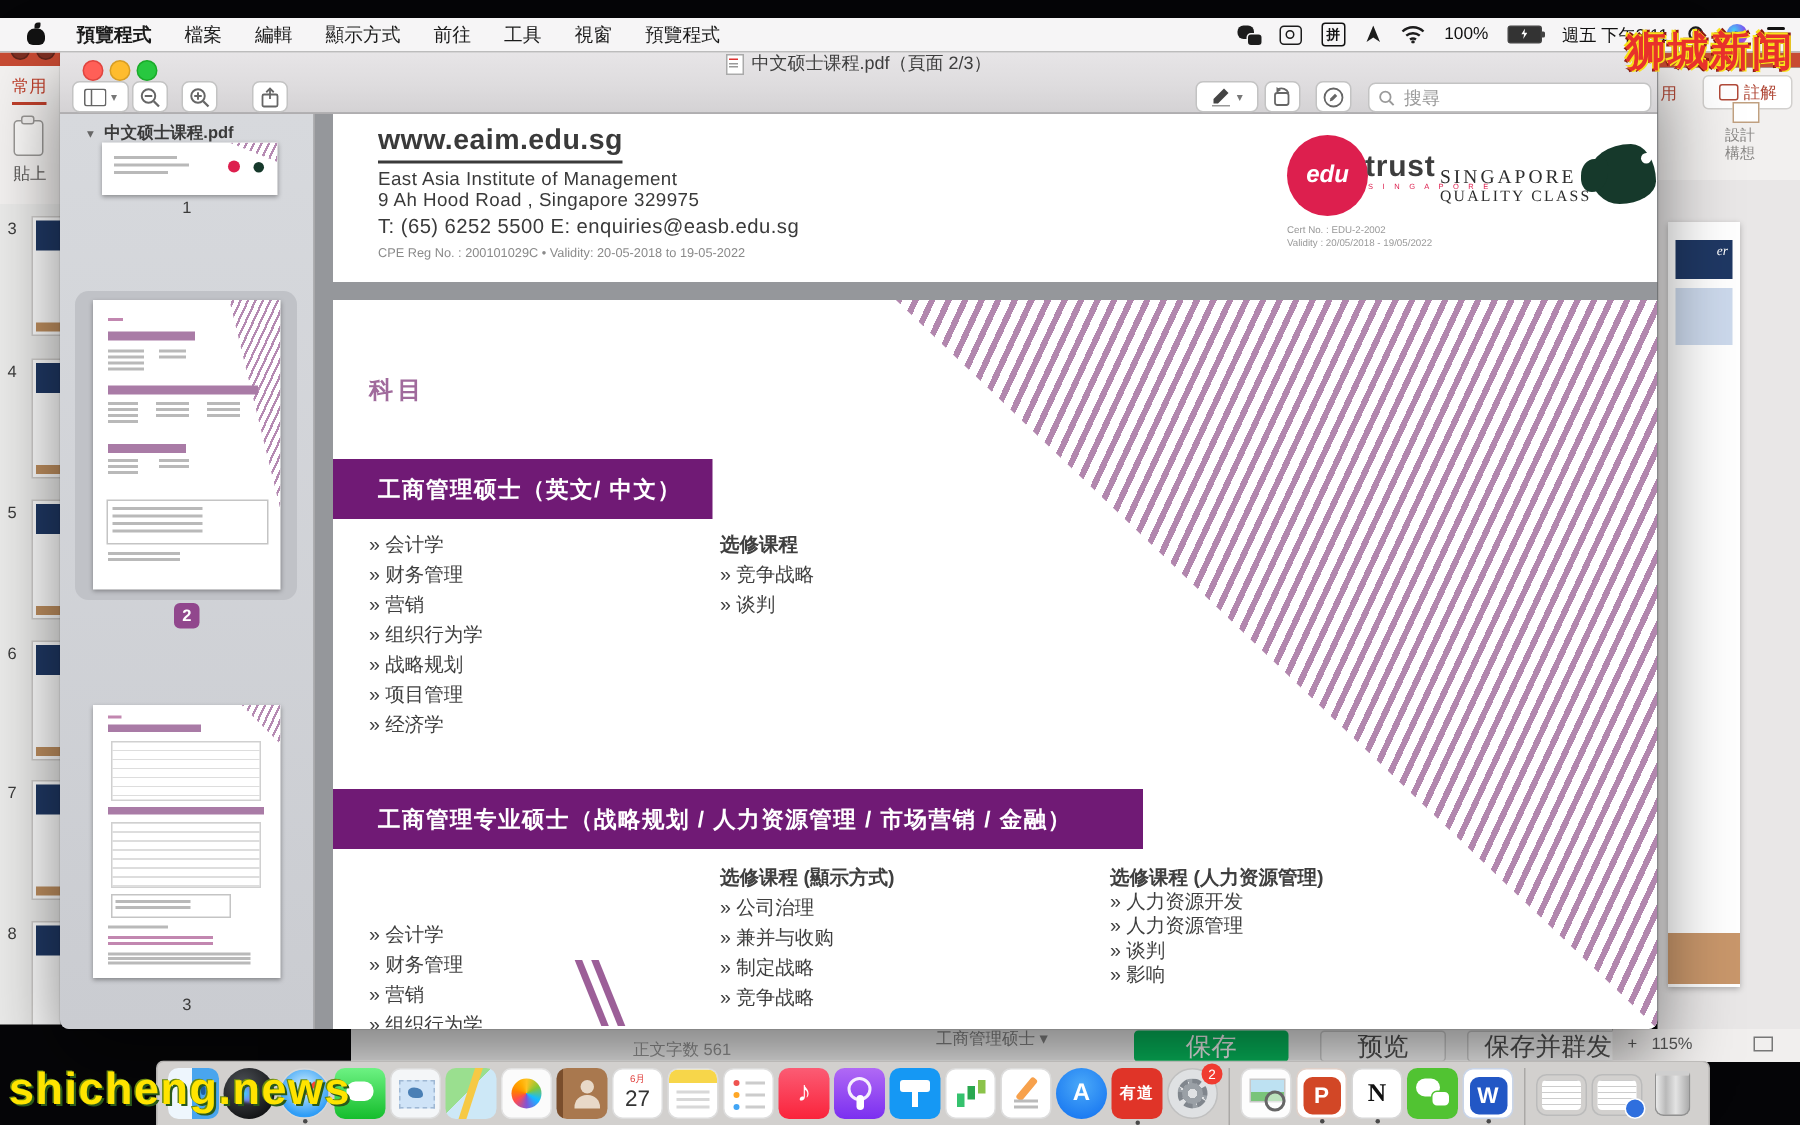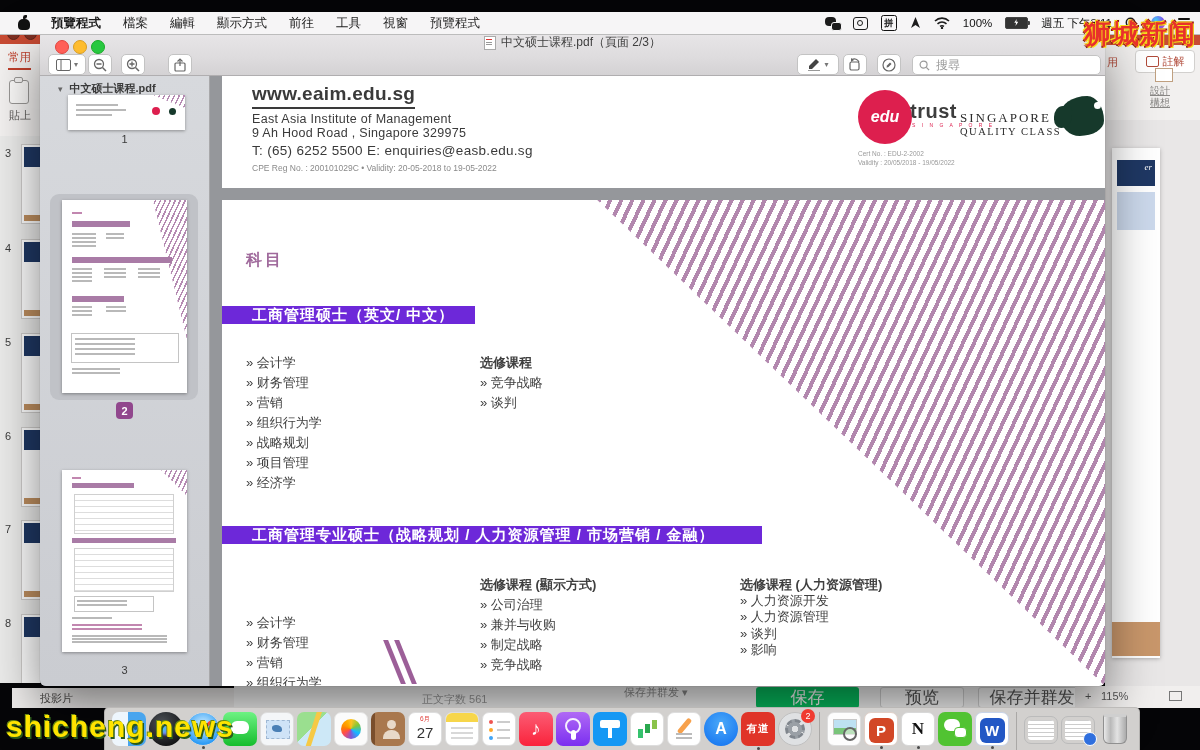--- a/index.html
+++ b/index.html
@@ -45,21 +45,21 @@
   .snum{position:absolute;left:5px;font-size:11px;color:#3c3c3c;}
   .sthumb{position:absolute;left:22px;width:18px;height:78px;background:#fff;box-shadow:0 0 0 1px #cfcdcb;}
   .sthumb i{position:absolute;left:2px;top:2px;width:16px;height:20px;background:#1f3864;}
   .sthumb b{position:absolute;left:2px;top:70px;width:16px;height:6px;background:#c09060;}
   .ribbonR{left:1105px;top:45px;width:95px;height:75px;background:#f2f0ef;border-bottom:1px solid #d8d6d4;z-index:10;}
   .ppt-canvasR{left:1105px;top:120px;width:95px;height:566px;background:#e9e7e7;z-index:10;}
   .ppt-statusR{left:1075px;top:686px;width:125px;height:22px;background:#f1efee;z-index:14;font-size:11px;color:#555;}
   .commentsbtn{position:absolute;left:30px;top:5px;width:58px;height:21px;background:#fff;border:1px solid #d2d0ce;border-radius:4px;
                display:flex;align-items:center;justify-content:center;gap:4px;font-size:11px;color:#b14a39;}
   .bubicon{width:11px;height:9px;border:1.5px solid #b14a39;border-radius:2px;}
-  .designideas{position:absolute;left:45px;top:40px;font-size:10px;color:#8a8886;text-align:center;line-height:12px;text-decoration:underline;}
+  .designideas{position:absolute;left:45px;top:40px;font-size:10px;color:#8a8886;text-align:center;line-height:12px;}
   .dslide{position:absolute;left:50px;top:23px;width:16px;height:12px;border:1px solid #c0a080;background:#fff;}
   .wslide{position:absolute;left:7px;top:28px;width:48px;height:510px;background:#fff;box-shadow:0 1px 4px rgba(0,0,0,.25);}
   .navybox{position:absolute;left:5px;top:12px;width:38px;height:26px;background:#1f3864;color:#fff;
            font-size:9px;font-style:italic;text-align:right;padding:2px 3px 0 0;box-sizing:border-box;font-family:"Liberation Serif",serif;}
   .bluebox{position:absolute;left:5px;top:44px;width:38px;height:38px;background:#ccd9ec;}
   .tanbox{position:absolute;left:0px;top:474px;width:48px;height:34px;background:#c9976b;}
 
   
   .blackL{left:0;top:683px;width:172px;height:67px;background:#060608;z-index:12;}
   .pptStatusL{left:12px;top:688px;width:222px;height:20px;background:#efedec;z-index:14;font-size:11px;color:#4c4a48;}
@@ -111,21 +111,21 @@
   
   #pvcontent{position:absolute;left:170px;top:46px;width:895px;height:610px;background:#95979b;overflow:hidden;}
   #pdfpage1{position:absolute;left:12px;top:0;width:883px;height:112px;background:#fff;}
   #pdfpage2{position:absolute;left:12px;top:124px;width:883px;height:486px;background:#fff;overflow:hidden;}
   .stripes{position:absolute;left:0;top:0;width:100%;height:100%;
            background:repeating-linear-gradient(115deg,#b287ae 0 4px,#ffffff 4px 10px);
            clip-path:polygon(42.5% 0,100% 0,100% 100%);}
   .weburl{font-size:19px;font-weight:bold;color:#3a3a3a;border-bottom:2.5px solid #3a3a3a;padding-bottom:2px;letter-spacing:.3px;}
   .hline{color:#3a3a3a;font-size:12.5px;letter-spacing:.3px;}
   .kemu{font-size:16px;font-weight:bold;color:#a06a9c;letter-spacing:3px;}
-  .banner{position:absolute;left:0;height:18px;background:#6d28d9;color:#fff;font-weight:bold;font-size:15px;
+  .banner{position:absolute;left:0;height:40px;background:#701a75;color:#fff;font-weight:bold;font-size:15px;
           display:flex;align-items:center;padding-left:30px;box-sizing:border-box;letter-spacing:1px;}
   .clist{position:absolute;font-size:13px;color:#3f3f3f;font-weight:500;}
   .clist div{height:20px;line-height:20px;}
   .clist.tight div{height:16.2px;line-height:16.2px;}
   .etitle{font-weight:bold;}
   .slashes{position:absolute;width:30px;height:44px;}
   .slashes i{position:absolute;top:0;width:5px;height:44px;background:#9c5f98;transform:skewX(22deg);}
 
   
   .educirc{position:absolute;width:54px;height:54px;border-radius:50%;background:#dd1f4e;color:#fff;
@@ -282,25 +282,22 @@
   </div>
   <div class="a ppt-canvasR">
     <div class="wslide">
       <div class="navybox">er</div>
       <div class="bluebox"></div>
       <div class="tanbox"></div>
     </div>
   </div>
 
   <div class="a blackL"></div>
-  <div class="a pptStatusL">
-    <span class="a t" style="left:28px;top:3px;">投影片</span>
-  </div>
   <div class="a editorstrip">
-    <div class="histtxt t">保存并群发 ▾</div>
+    <div class="histtxt t">工商管理硕士 ▾</div>
     <div class="wctxt t">正文字数  561</div>
     <div class="ebtn green" style="left:522px;width:103px;">保存</div>
     <div class="ebtn white" style="left:646px;width:84px;">预览</div>
     <div class="ebtn white" style="left:744px;width:108px;">保存并群发</div>
   </div>
   <div class="a ppt-statusR">
     <span class="a" style="left:10px;top:4px;">+</span>
     <span class="a" style="left:26px;top:4px;">115%</span>
     <span class="a fitbox" style="left:80px;top:5px;"></span>
   </div>

